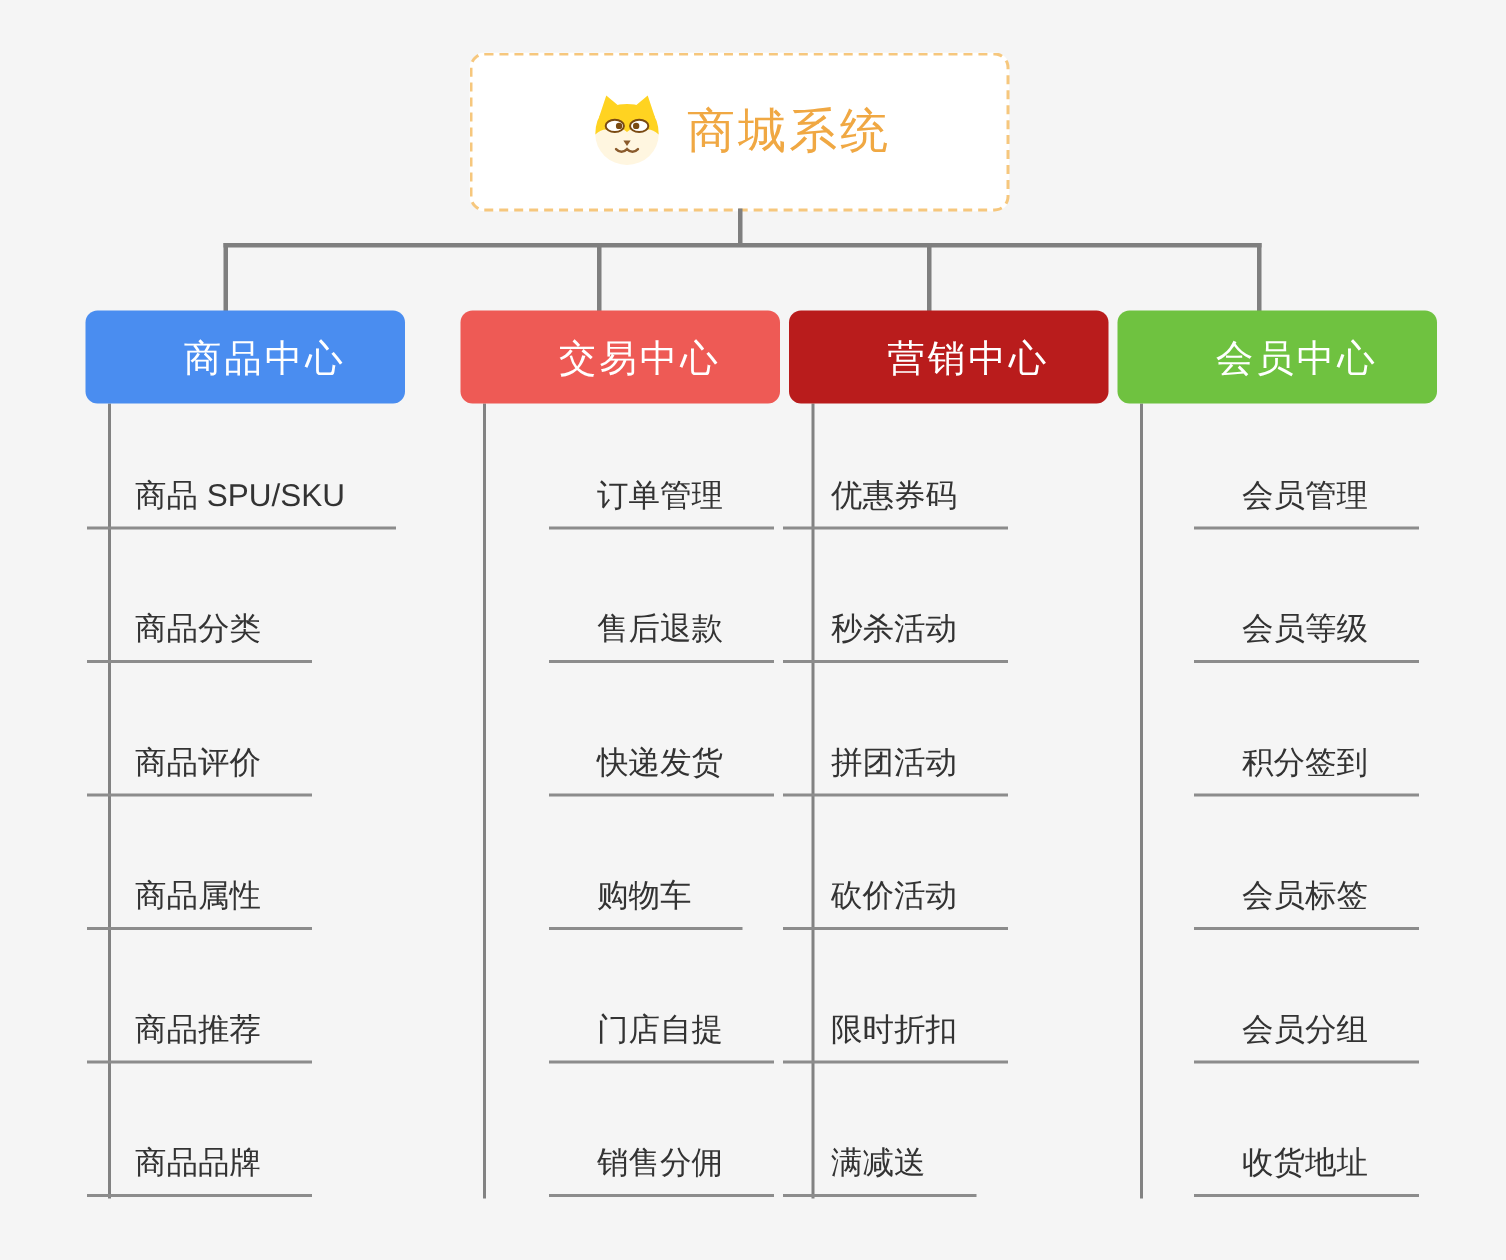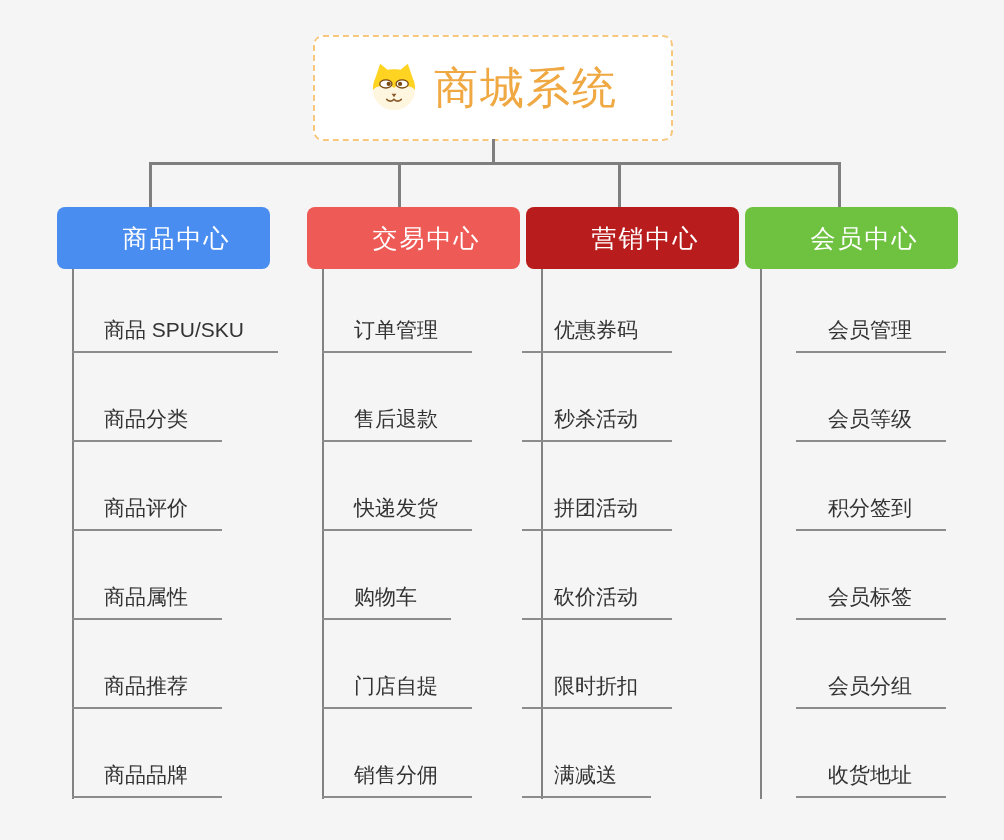--- a/index.html
+++ b/index.html
@@ -18,21 +18,21 @@
     position:absolute;left:313px;top:35px;
     width:360px;height:106px;
     background:#ffffff;
     border:2px dashed #f6c77d;
     border-radius:10px;
     box-sizing:border-box;
     display:flex;align-items:center;justify-content:center;
     gap:14px;
   }
   .root-title{
-    font-size:44px;
+    font-size:32px;
     letter-spacing:2px;
     color:#f0a843;
     font-weight:500;
     white-space:nowrap;
   }
   .root-icon{width:52px;height:52px;flex:0 0 auto;}
   
   .line{position:absolute;background:#7f7f7f;}
   .stem{left:492px;top:139px;width:3px;height:24px;}
   .bus{left:149px;top:162px;width:692px;height:3px;}
@@ -61,22 +61,22 @@
   }
   .bh-0{left:57px;}
   .bh-1{left:307px;}
   .bh-2{left:526px;}
   .bh-3{left:745px;}
   
   .branch-items{
     position:absolute;top:264px;
     display:flex;flex-direction:column;
   }
-  .bi-0{left:72px;}
-  .bi-1{left:322px;}
+  .bi-0{left:58px;}
+  .bi-1{left:322px;padding-left:44px;}
   .bi-2{left:522px;font-family:Liberation Serif, serif;}
   .bi-3{left:760px;padding-left:36px;}
   .item-slot{
     height:89px;
     display:flex;align-items:flex-end;
   }
   .item-label{
     display:inline-block;
     padding:0 34px 7px 32px;
     border-bottom:2px solid #8c8c8c;

